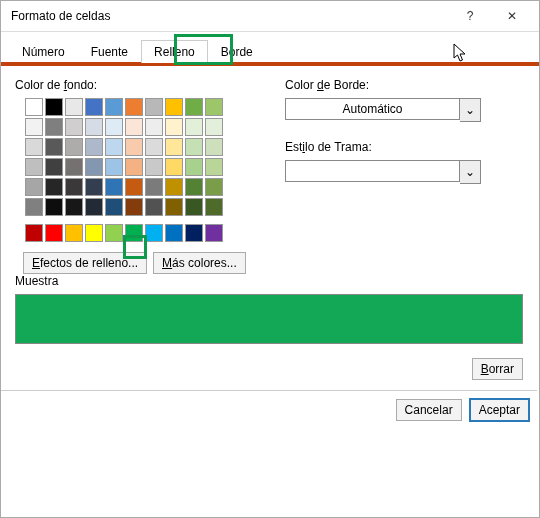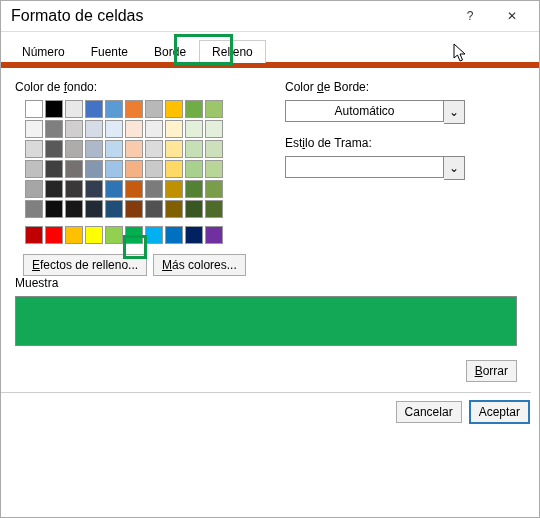--- a/index.html
+++ b/index.html
@@ -1,40 +1,40 @@
 <!DOCTYPE html>
 <html><head>
 <meta charset="utf-8">
 <style>
   html,body{margin:0;padding:0;font-family:"Segoe UI",Tahoma,sans-serif;font-size:12px;color:#000;background:#fff}
   .window{width:540px;height:518px;background:#fff;border:1px solid #aaa;box-sizing:border-box;position:relative}
   .titlebar{height:30px;display:flex;align-items:center;padding:0 6px 0 10px;border-bottom:1px solid #ddd}
-  .titlebar .title{flex:1;font-size:16px}
+  .titlebar .title{flex:1;font-size:12px}
   .titlebar .tbtn{width:42px;height:28px;display:flex;align-items:center;justify-content:center;color:#333}
-  .tabs{display:flex;align-items:flex-end;height:26px;padding-left:8px;border-bottom:6px solid #c2410c;margin-top:4px}
+  .tabs{display:flex;align-items:flex-end;height:26px;padding-left:8px;border-bottom:4px solid #c2410c;margin-top:4px}
   .tab{padding:4px 12px;border:1px solid transparent;border-bottom:none;position:relative;top:1px;cursor:default}
   .tab.active{border-color:#ccc;background:#fff}
   .tab-highlight{position:absolute;border:3px solid #0d9b4b;pointer-events:none}
-  .content{padding:10px 22px 0 14px;position:relative}
+  .content{padding:10px 16px 0 14px;position:relative}
   .row{display:flex}
   .left{width:250px}
   .right{flex:1;padding-left:20px}
   .lbl{margin:2px 0 6px}
   .lbl .u{text-decoration:underline}
   .nocolor{width:202px;height:20px;border:1px solid #aaa;display:flex;align-items:center;justify-content:center;margin-bottom:6px;margin-left:10px}
   .palette{margin-left:10px}
   .prow{display:flex;gap:2px;margin-bottom:2px}
   .sw{width:18px;height:18px;border:1px solid #999;box-sizing:border-box}
   .prow2{display:flex;gap:2px;margin-top:8px}
   .sw2{width:18px;height:18px;border:1px solid #999;box-sizing:border-box}
   .sel-green{position:absolute;border:3px solid #0d9b4b;pointer-events:none}
   .btn{height:22px;border:1px solid #aaa;background:#f3f3f3;padding:0 8px;font-family:inherit;font-size:12px;display:inline-flex;align-items:center}
   .btn .u{text-decoration:underline}
   .btns-row{display:flex;gap:6px;margin-top:10px;margin-left:8px}
-  .select{display:flex;width:180px}
+  .select{display:flex;width:196px}
   .select .val{flex:1;height:20px;border:1px solid #888;display:flex;align-items:center;justify-content:center;background:#fff}
   .select .dd{width:20px;height:22px;border:1px solid #888;border-left:none;background:#eee;display:flex;align-items:center;justify-content:center}
   .muestra-lbl{}
   .sample{margin-top:6px;height:48px;background:#13a855;border:1px solid #888}
   .borrar-row{display:flex;justify-content:flex-end;margin-top:14px}
   .hr{border-top:1px solid #ccc;margin:10px -14px 0 -14px}
   .dlg-btns{display:flex;justify-content:flex-end;gap:8px;padding:8px 10px}
   .btn.primary{outline:2px solid #2a7ab9;outline-offset:-1px}
   .cursor{position:absolute;pointer-events:none}
 </style>
@@ -48,22 +48,22 @@
         <span>?</span>
       </div>
     <div class="tbtn">
         <span>✕</span>
       </div>
   </div>
 
   <div class="tabs">
     <div class="tab">Número</div>
     <div class="tab">Fuente</div>
+    <div class="tab active">Relleno</div>
     <div class="tab">Borde</div>
-    <div class="tab active">Relleno</div>
   </div>
   <div class="tab-highlight" style="left:173px;top:33px;width:53px;height:25px"></div>
 
   <div class="content">
     <div class="row">
       <div class="left">
         <div class="lbl">
           <span>Color de </span><span class="u">f</span><span>ondo:</span>
         </div>
 
@@ -173,21 +173,21 @@
           <span>Color </span><span class="u">d</span><span>e Borde:</span>
         </div>
         <div class="select">
           <div class="val">
               <span>Automático</span>
             </div>
           <div class="dd">
               <span>⌄</span>
             </div>
         </div>
-        <div class="lbl" style="margin-top:12px">
+        <div class="lbl" style="margin-top:18px">
           <span>Est</span><span class="u">i</span><span>lo de Trama:</span>
         </div>
         <div class="select">
           <div class="val">
               <span></span>
             </div>
           <div class="dd">
               <span>⌄</span>
             </div>
         </div>

